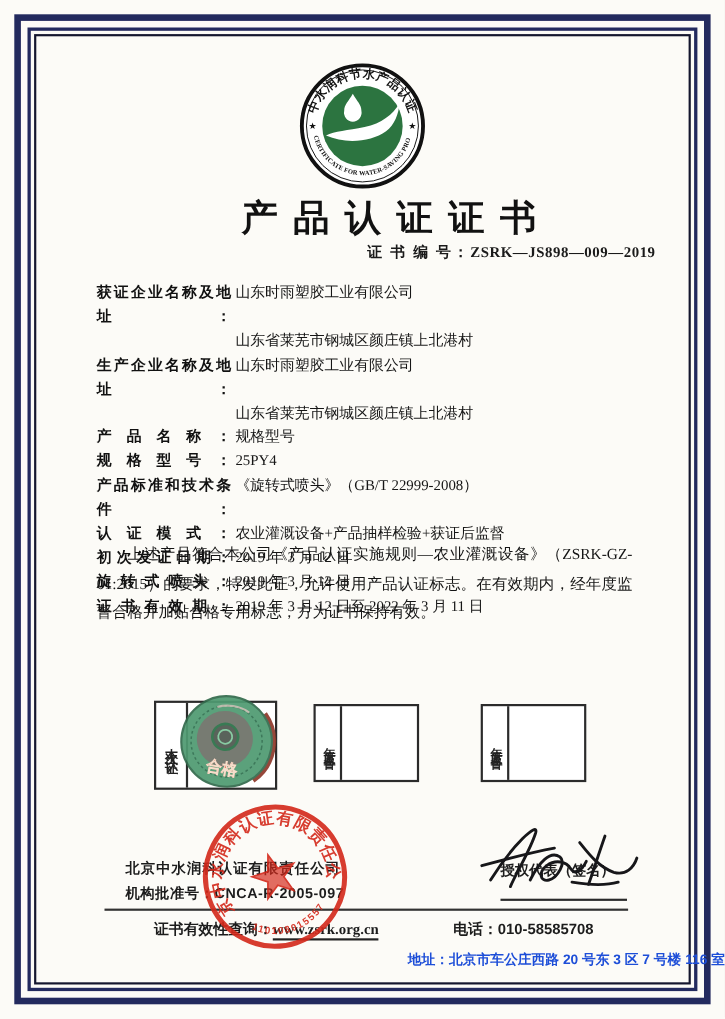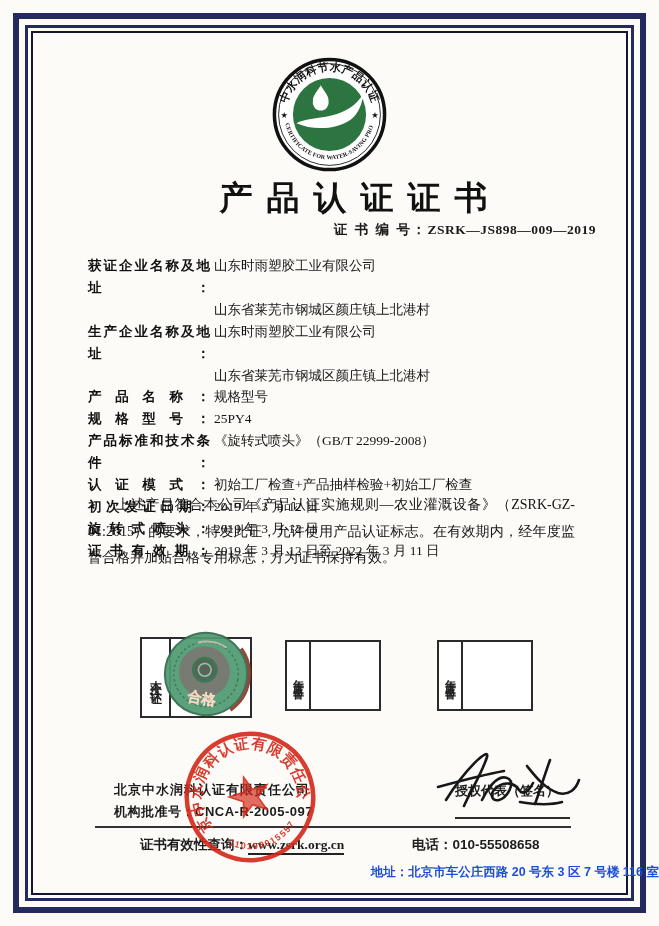--- a/index.html
+++ b/index.html
@@ -126,21 +126,21 @@
     <div class="frow">
       <span class="flabel">规格型号：</span>
       <span class="fvalue">25PY4</span>
     </div>
     <div class="frow">
       <span class="flabel">产品标准和技术条件：</span>
       <span class="fvalue">《旋转式喷头》（GB/T 22999-2008）</span>
     </div>
     <div class="frow">
       <span class="flabel">认证模式：</span>
-      <span class="fvalue">初始工厂检查+产品抽样检验+初始工厂检查</span>
+      <span class="fvalue">农业灌溉设备+产品抽样检验+获证后监督</span>
     </div>
     <div class="frow">
       <span class="flabel">初次发证日期：</span>
       <span class="fvalue">2019 年 3 月 12 日</span>
     </div>
     <div class="frow">
       <span class="flabel">旋转式喷头：</span>
       <span class="fvalue">2019 年 3 月 12 日</span>
     </div>
     <div class="frow">
@@ -196,21 +196,21 @@
       </g>
     </svg>
   </div>
   <div class="sig-line"></div>
 
   <div class="divider"></div>
 
   <div class="query-line">
     <span>证书有效性查询：</span><span class="query-url">www.zsrk.org.cn</span>
   </div>
-  <div class="phone-line">电话：010-55508658</div>
+  <div class="phone-line">电话：010-58585708</div>
   <div class="addr-line">地址：北京市车公庄西路 20 号东 3 区 7 号楼 116 室</div>
 
   <div class="seal">
     <svg viewBox="-75 -75 150 150" width="148" height="148">
       <defs>
         <path id="sealTop" d="M -45.3,18.5 A 49 49 0 1 1 45.3,18.5"></path>
         <path id="sealBottom" d="M -42.5,31.5 A 53 53 0 0 0 42.5,31.5"></path>
       </defs>
       <g transform="rotate(-18)">
         <circle cx="0" cy="0" r="64" fill="none" stroke="#d4281a" stroke-width="4.6"></circle>

